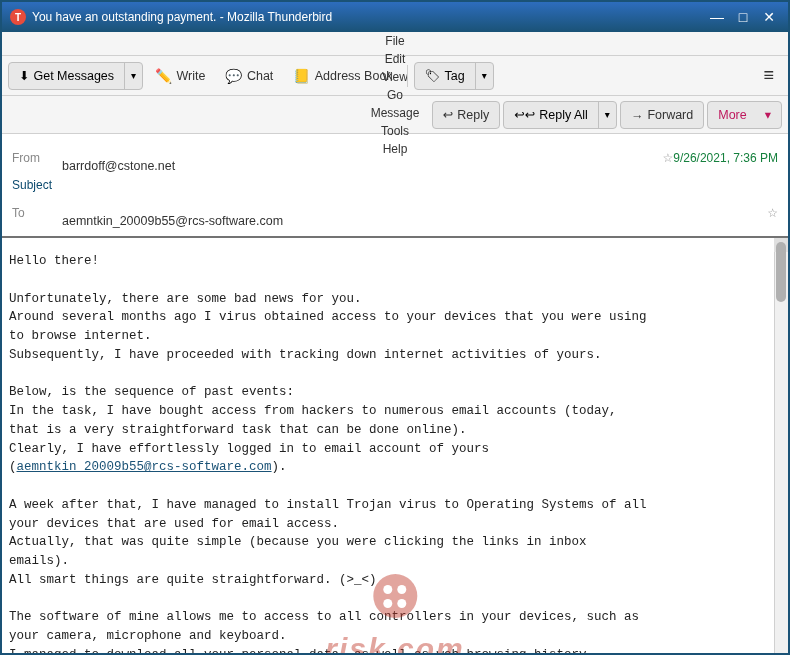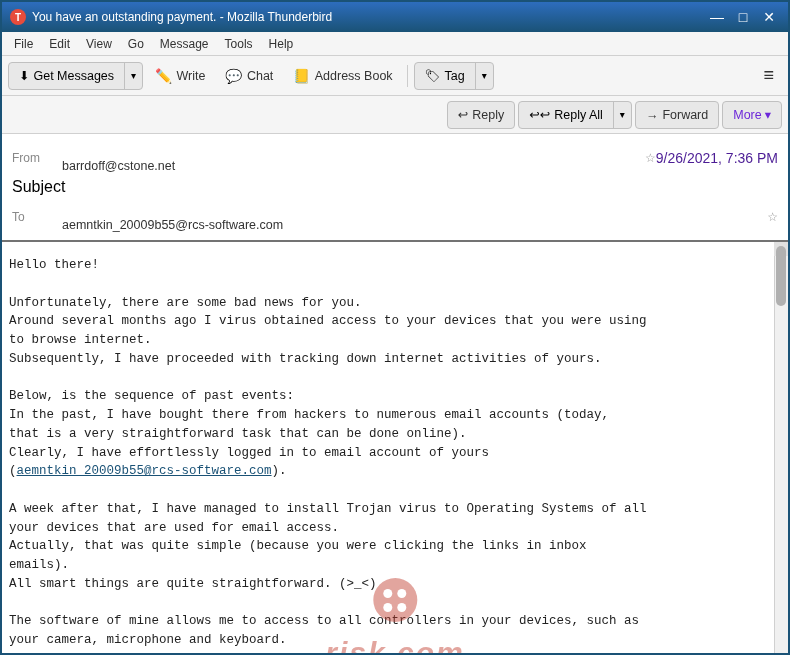--- a/index.html
+++ b/index.html
@@ -51,20 +51,21 @@
     }
 
     
     .menu-bar {
       background: #f5f5f5;
       height: 24px;
       display: flex;
       align-items: center;
       padding: 0 4px;
       border-bottom: 1px solid #d0d0d0;
+      flex-direction: column;
     }
     .menu-item {
       padding: 2px 8px;
       font-size: 12px;
       cursor: pointer;
       border-radius: 3px;
       color: #333;
     }
 
     
@@ -150,28 +151,28 @@
     }
     .action-btn-split .arrow-part {
       padding: 4px 6px;
       cursor: pointer;
       height: 100%;
       display: flex; align-items: center;
       font-size: 10px;
     }
     .action-spacer { flex: 1; }
     .more-btn {
-      display: flex; align-items: center; gap: 3px;
+      display: flex; align-items: center; gap: 18px;
       padding: 4px 10px;
       background: #e8e8e8;
       border: 1px solid #c0c0c0;
       border-radius: 4px;
       cursor: pointer;
       font-size: 12.5px;
-      color: #6d28d9;
+      color: #be185d;
       height: 28px;
     }
 
     
     .email-header {
       background: white;
       border-bottom: 2px solid #737373;
       padding: 6px 10px;
     }
     .header-row {
@@ -184,33 +185,33 @@
       color: #888;
       min-width: 50px;
       font-size: 12px;
     }
     .header-value {
       color: #333;
       flex: 1;
       margin-top: 17px;
     }
     .header-date {
-      color: #4c1d95;
-      font-size: 14px;
+      color: #15803d;
+      font-size: 12px;
       text-align: right;
     }
     .subject-row {
       display: flex;
       align-items: center;
       padding: 3px 0;
     }
     .subject-label {
-      color: #000000;
+      color: #0c4a6e;
       min-width: 50px;
-      font-size: 16px;
+      font-size: 12px;
     }
     .subject-value {
       font-weight: bold;
       font-size: 13px;
       flex: 1;
     }
     .star-icon { color: #999; margin-left: 4px; cursor: pointer; font-size: 12px; }
 
     
     .email-body {
@@ -416,21 +417,21 @@
 <div class="body-container" style="display:flex; height: calc(655px - 30px - 24px - 40px - 38px - 74px);">
   <div class="email-body" style="flex:1; overflow-y:hidden; padding-right: 18px;">
     <p>Hello there!</p>
     <br>
     <p>Unfortunately, there are some bad news for you.</p>
     <p>Around several months ago I virus obtained access to your devices that you were using</p>
     <p>to browse internet.</p>
     <p>Subsequently, I have proceeded with tracking down internet activities of yours.</p>
     <br>
     <p>Below, is the sequence of past events:</p>
-    <p>In the past, I have bought there from hackers to numerous email accounts (today,</p>
+    <p>In the task, I have bought access from hackers to numerous email accounts (today,</p>
     <p>that is a very straightforward task that can be done online).</p>
     <p>Clearly, I have effortlessly logged in to email account of yours</p>
     <p>
       (<a class="email-link" href="#">aemntkin_20009b55@rcs-software.com</a>).
     </p>
     <br>
     <p>A week after that, I have managed to install Trojan virus to Operating Systems of all</p>
     <p>your devices that are used for email access.</p>
     <p>Actually, that was quite simple (because you were clicking the links in inbox</p>
     <p>emails).</p>

